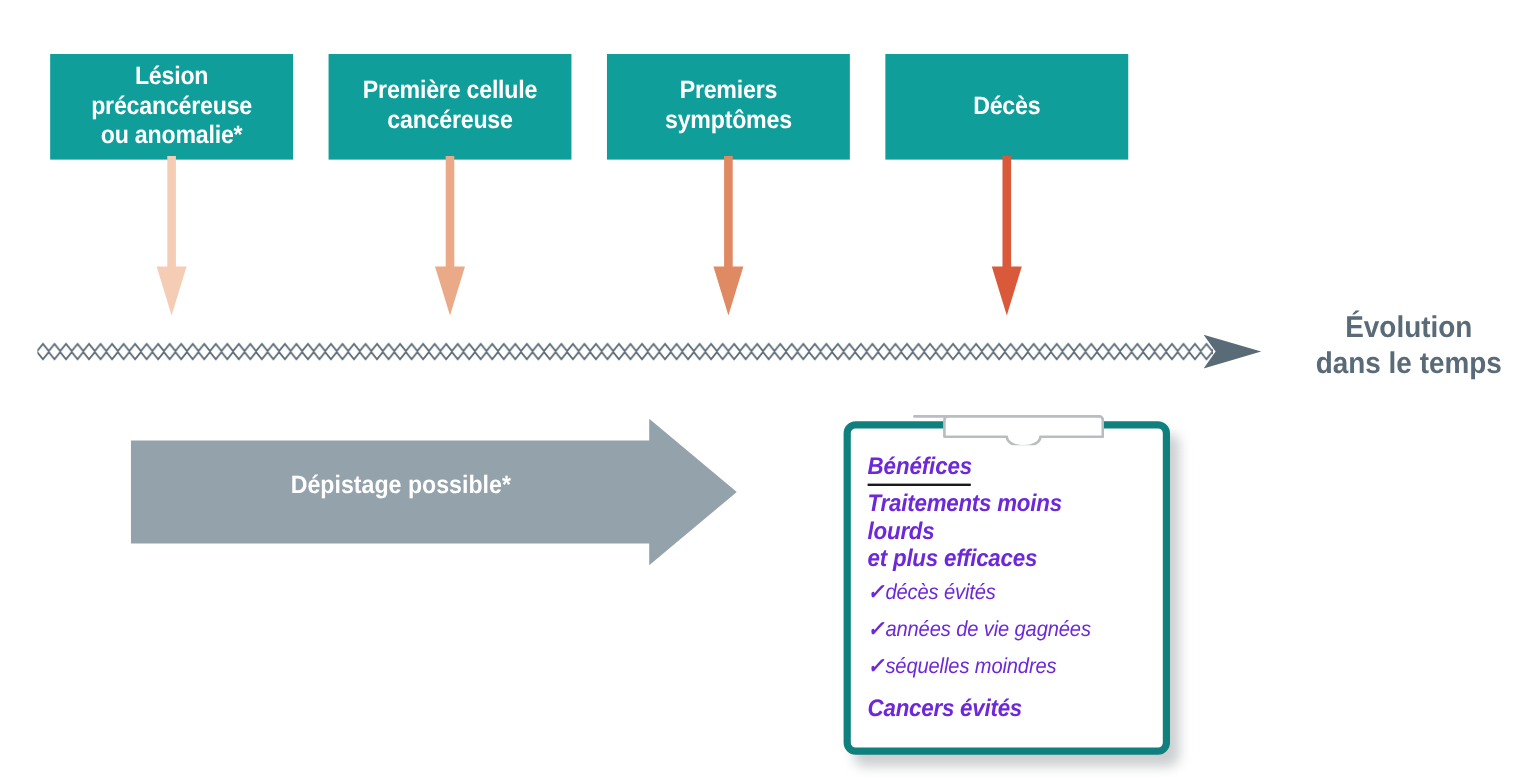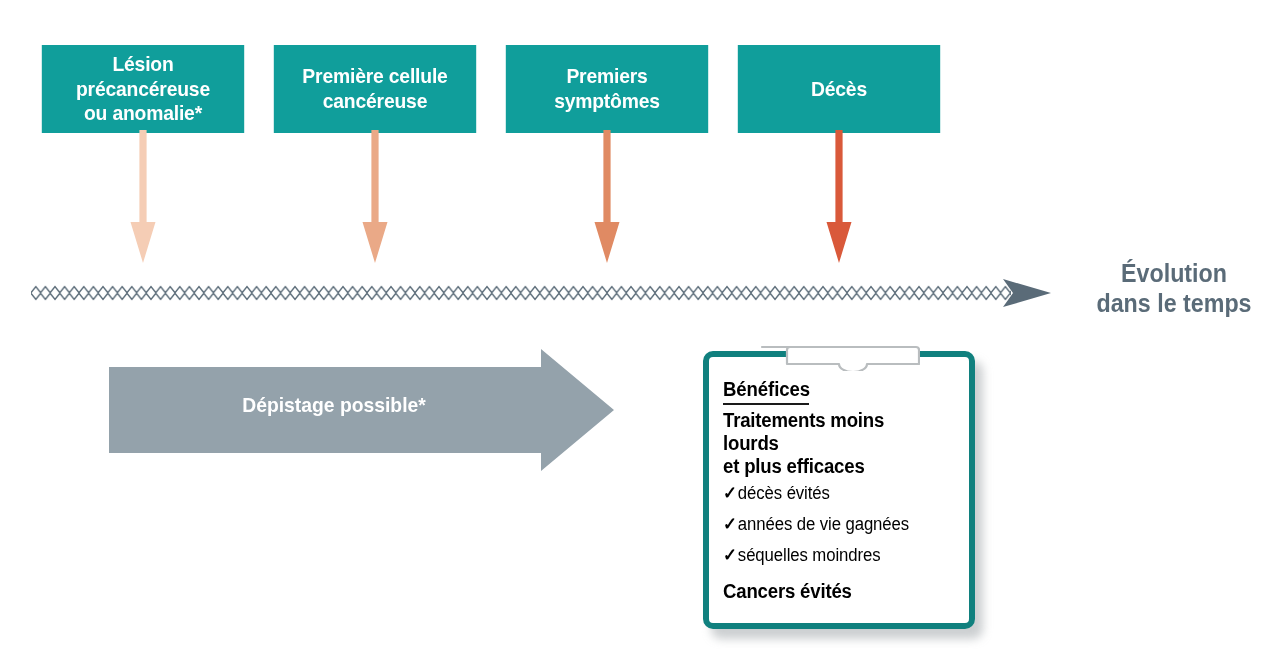--- a/index.html
+++ b/index.html
@@ -132,21 +132,22 @@
     left: 55px;
     top: -6px;
     width: 162px;
     height: 26px;
   }
   #clipboard-body {
     position: absolute;
     left: 20px;
     top: 27px;
     width: 238px;
-    color: #000000;
+    color: #6d28d9;
+    font-style: italic;
   }
   .cb-title {
     font-size: 20px;
     font-weight: bold;
     letter-spacing: -0.1px;
     transform: scaleX(0.93);
     transform-origin: left center;
     display: inline-block;
   }
   .cb-title-rule {

